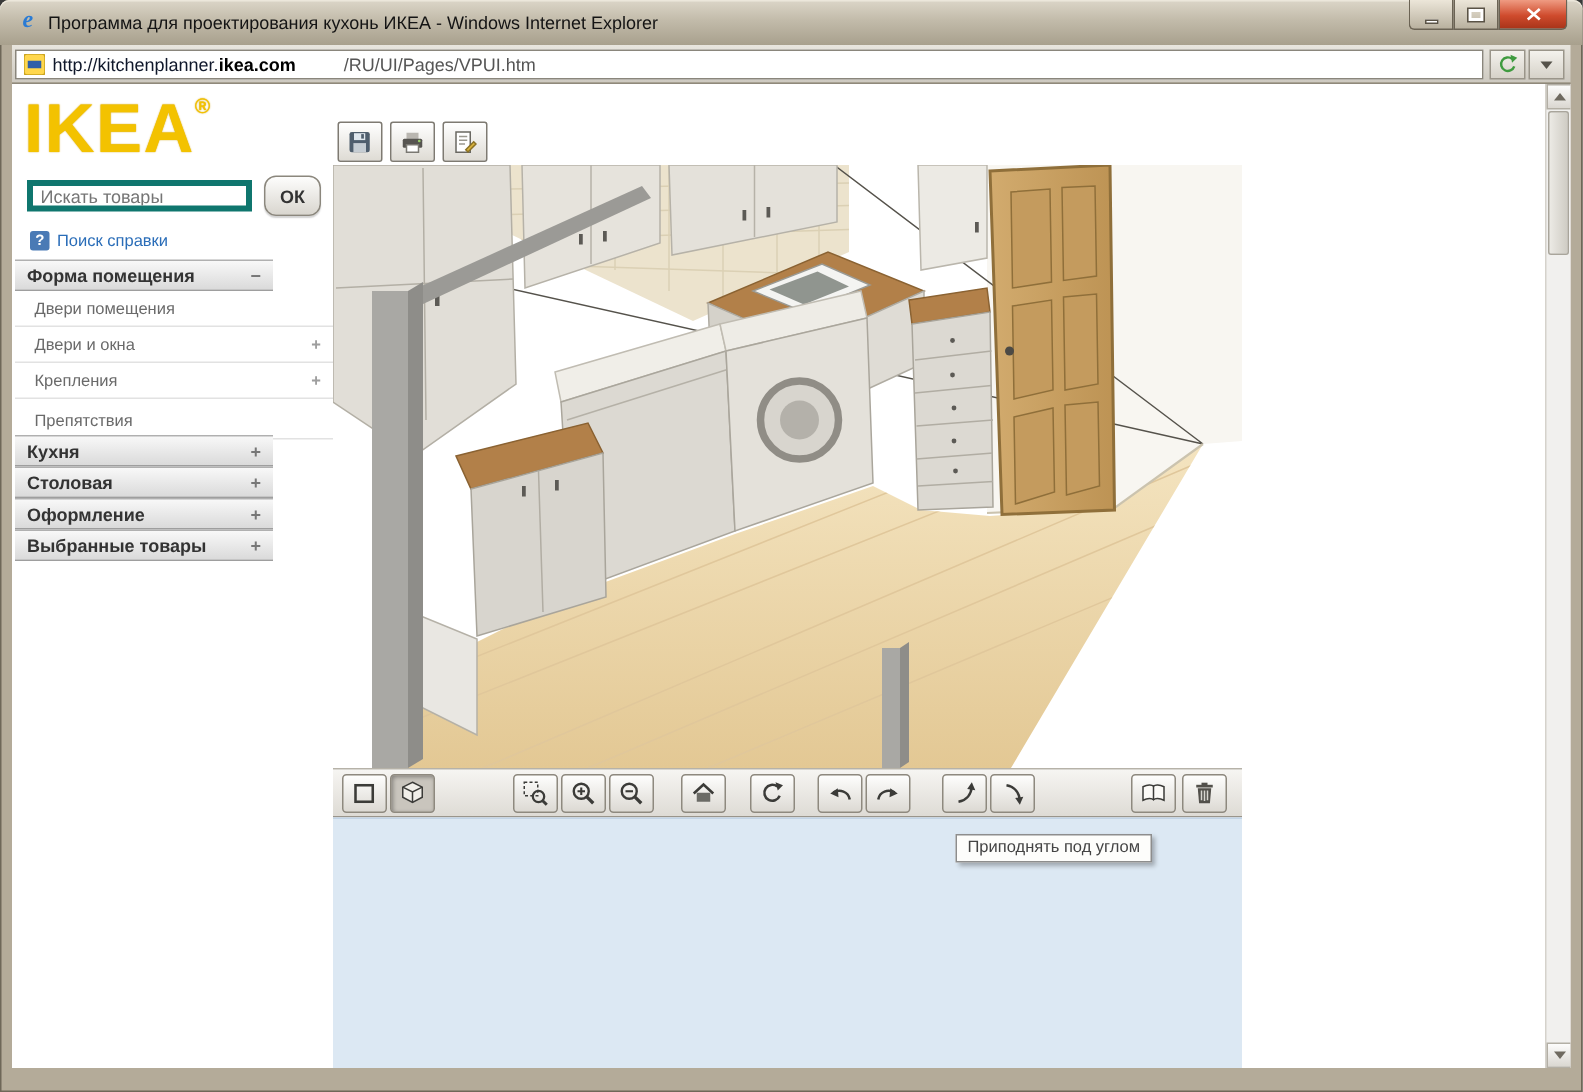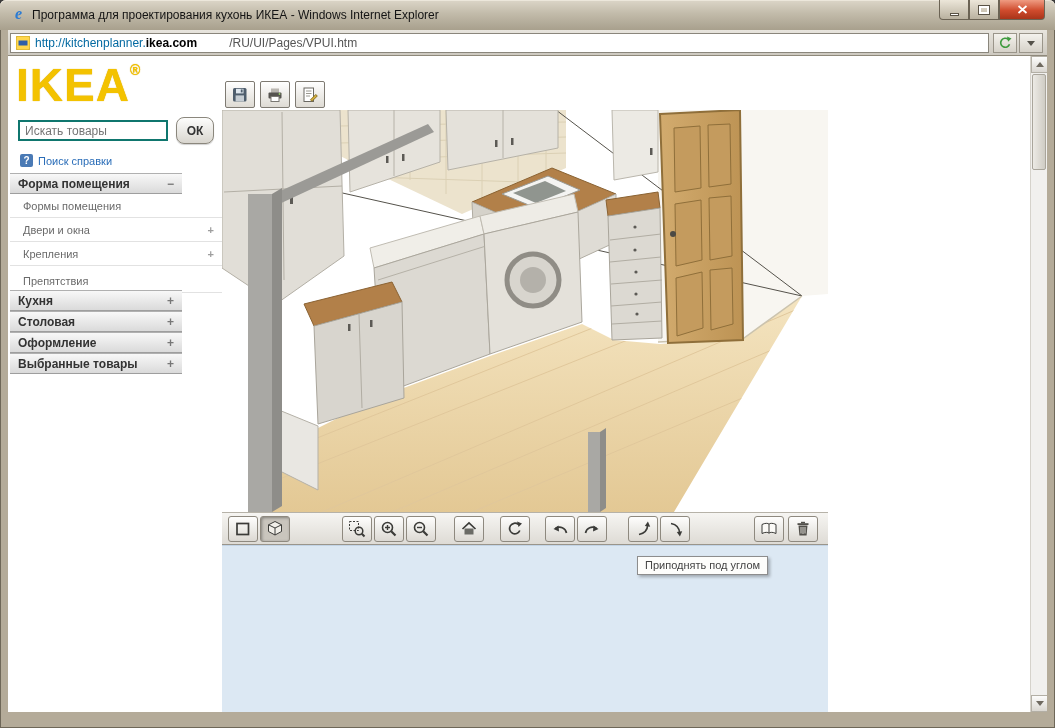--- a/index.html
+++ b/index.html
@@ -18,21 +18,21 @@
     background:linear-gradient(#ece6d9,#b9b19f);display:flex;align-items:center;justify-content:center;}
   .wbtn.first{border-radius:0 0 0 4px;}
   .wbtn.close{width:46px;border-radius:0 0 4px 0;background:linear-gradient(#ef9b82,#cf4b2d 55%,#a93419);}
   .glyph-min{width:9px;height:3px;background:#fff;border:1px solid #5a5346;margin-top:9px;}
   .glyph-max{width:10px;height:8px;border:2px solid #fff;outline:1px solid #5a5346;}
   
   .addressbar{position:absolute;left:8px;right:8px;top:30px;height:26px;
     background:linear-gradient(#e8e5de,#cdc9c0);border-bottom:1px solid #8f897b;}
   .urlbox{position:absolute;left:2px;top:3px;right:58px;height:20px;background:#fff;
     border:1px solid #8a867c;display:flex;align-items:center;padding:0 5px;gap:5px;font-size:12px;color:#222;}
-  .url-prefix{color:#0369a1;}
+  .url-prefix{color:#0f172a;}
   .url-domain{color:#000;font-weight:bold;}
   .url-path{color:#555;padding-left:32px;}
   .addr-btn{position:absolute;top:3px;width:24px;height:20px;border:1px solid #9a958a;
     background:linear-gradient(#f4f2ed,#d6d2c9);display:flex;align-items:center;justify-content:center;}
   .addr-refresh{right:30px;}
   .addr-drop{right:4px;}
   .tri-down-s{width:0;height:0;border-left:4px solid transparent;border-right:4px solid transparent;border-top:5px solid #55524a;}
   
   .page{position:absolute;left:8px;right:8px;top:56px;bottom:16px;background:#fff;overflow:hidden;}
   .logo{position:absolute;left:8px;top:6px;font-size:46px;font-weight:bold;color:#f3c200;
@@ -42,21 +42,21 @@
   .dbtn{width:30px;height:27px;border:1px solid #7e7a72;border-radius:2px;
     background:linear-gradient(#ffffff,#dedbd4);display:flex;align-items:center;justify-content:center;}
   .menubar{position:absolute;left:358px;top:31px;display:flex;gap:36px;}
   .menu{display:flex;align-items:center;gap:7px;color:#1b64b7;font-weight:bold;font-size:14px;cursor:pointer;}
   .chev{width:0;height:0;border-left:4px solid transparent;border-right:4px solid transparent;border-top:5px solid #8a8a8a;margin-top:3px;}
   .account{position:absolute;right:26px;top:13px;display:flex;align-items:center;gap:12px;}
   .email{font-size:11px;color:#6b6b6b;letter-spacing:.2px;}
   .alink{font-size:12px;font-weight:bold;color:#1b64b7;cursor:pointer;}
   .adiv{width:1px;height:14px;background:#c4c4c4;}
   
-  .search-input{position:absolute;left:10px;top:64px;width:150px;height:21px;border:2px solid #0f766e;
+  .search-input{position:absolute;left:10px;top:64px;width:150px;height:21px;border:4px solid #0f766e;
     font-size:12px;padding:4px 5px;color:#4c1d95;font-family:"Liberation Sans",sans-serif;}
   .ok-btn{position:absolute;left:168px;top:61px;width:38px;height:27px;border:1px solid #8b877d;border-radius:8px;
     background:linear-gradient(#fdfdfc,#d9d6cf);font-size:12px;font-weight:bold;color:#333;
     display:flex;align-items:center;justify-content:center;box-shadow:0 1px 1px rgba(0,0,0,.18);cursor:pointer;}
   .help-link{position:absolute;left:12px;top:98px;display:flex;gap:5px;align-items:center;cursor:pointer;}
   .help-badge{width:13px;height:13px;background:#4a7ab5;color:#fff;border-radius:2px;font-size:10px;
     font-weight:bold;text-align:center;line-height:13px;}
   .help-text{font-size:11px;color:#2a6db8;}
   .acch{position:absolute;left:2px;width:172px;height:21px;background:linear-gradient(#f8f8f8,#dadada);
     border-top:1px solid #b0b0b0;border-bottom:1px solid #9e9e9e;display:flex;align-items:center;
@@ -170,21 +170,21 @@
     <div class="help-link">
       <span class="help-badge">?</span>
       <span class="help-text">Поиск справки</span>
     </div>
 
     <div class="acch" style="top:117px">
       <span class="acch-label">Форма помещения</span>
       <span class="accsign">−</span>
     </div>
     <div class="acci" style="top:138px">
-      <span class="acci-label">Формы помещения</span>
+      <span class="acci-label">Двери помещения</span>
       <span class="accsign"></span>
     </div>
     <div class="acci" style="top:162px">
       <span class="acci-label">Двери и окна</span>
       <span class="accsign">+</span>
     </div>
     <div class="acci" style="top:186px">
       <span class="acci-label">Крепления</span>
       <span class="accsign">+</span>
     </div>

